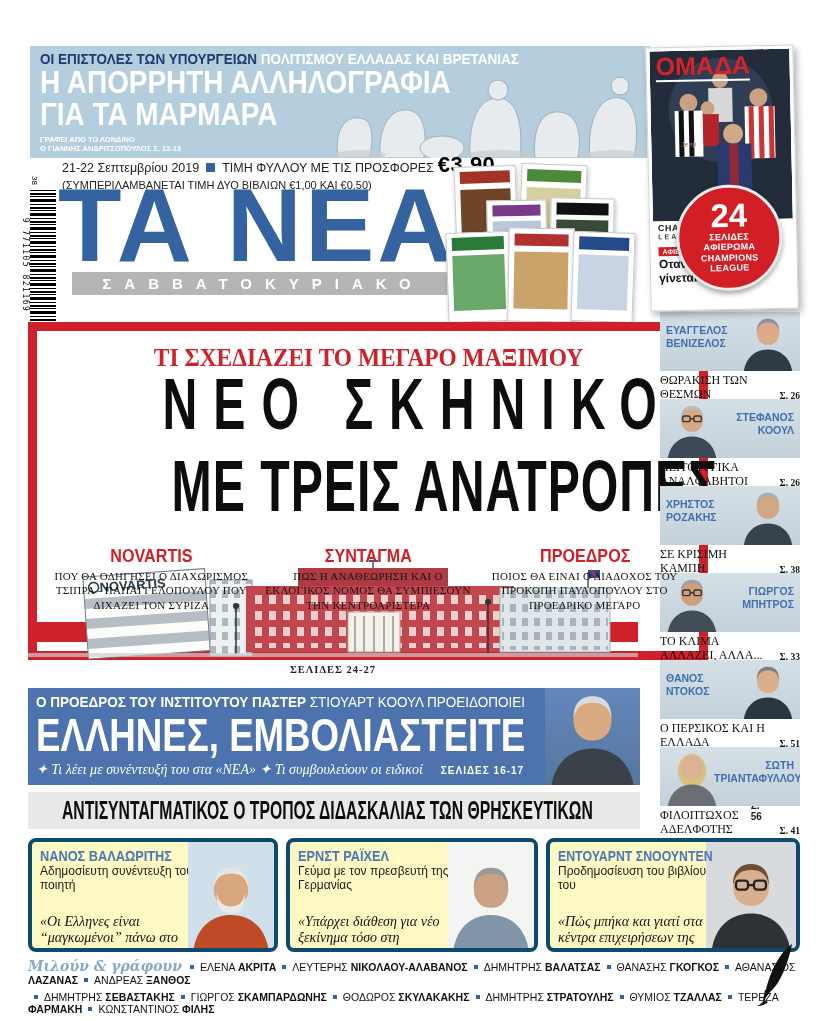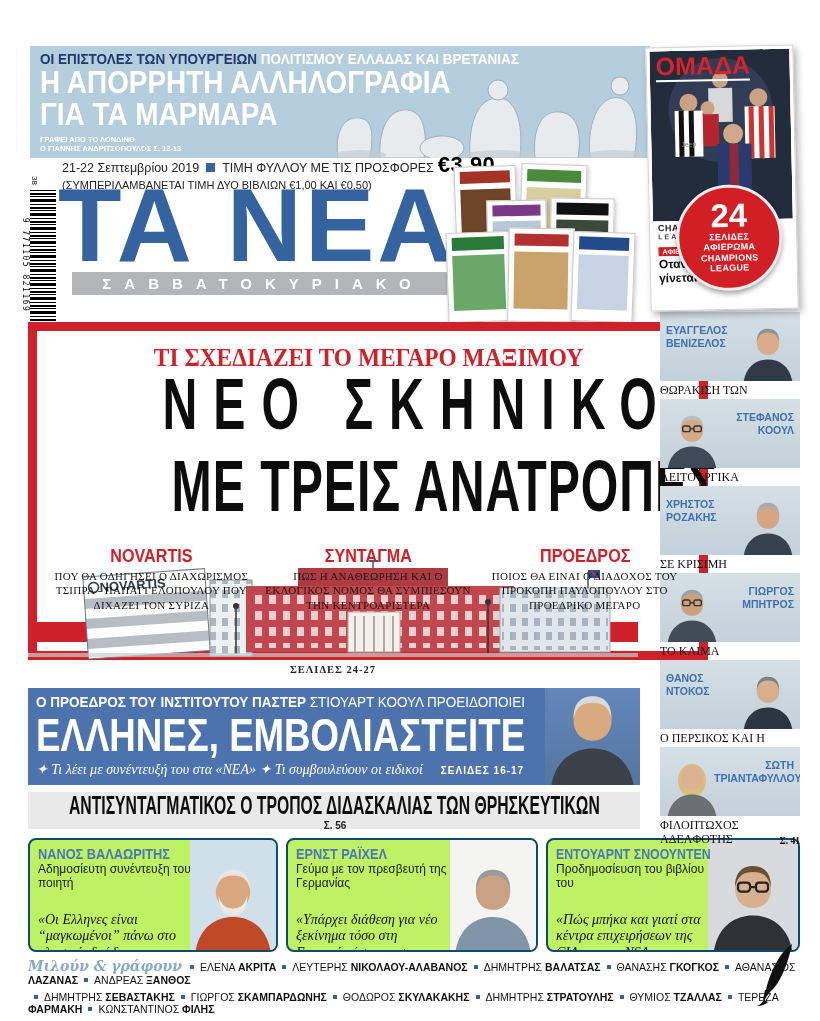--- a/index.html
+++ b/index.html
@@ -80,45 +80,45 @@
   .vb-kicker{position:absolute;left:8px;top:5px;font-size:15px;}
   .vb-kicker .cond{transform:scaleX(.9);}
   .vb-kicker b{font-weight:800;}
   .vb-headline{position:absolute;left:8px;top:23px;line-height:1;}
   .vb-headline .cond{font-size:47px;font-weight:800;transform:scaleX(.78);}
   .vb-sub{position:absolute;left:8px;bottom:7px;font-family:"Liberation Serif",serif;font-style:italic;font-size:14px;white-space:nowrap;}
   .vb-pages{font-family:"Liberation Sans",sans-serif;font-style:normal;font-weight:800;font-size:10px;letter-spacing:1px;margin-left:18px;}
 
   
   .religion-band{position:absolute;left:28px;top:792px;width:612px;height:37px;background:#e9e9e9;
-                 display:flex;align-items:center;justify-content:center;flex-direction:column;}
+                 display:flex;align-items:center;justify-content:center;}
   .rb-h .cond{font-size:25px;font-weight:800;color:#0d0d0d;transform:scaleX(.63);transform-origin:50% 50%;}
   .rb-page{font-size:10px;font-weight:700;color:#222;margin-left:2px;}
 
   
-  .bcard{position:absolute;top:838px;height:114px;background:#bef264;border:2px solid #0c4a6e;border-radius:8px;
+  .bcard{position:absolute;top:838px;height:114px;background:#fef9c3;border:4px solid #0c4a6e;border-radius:8px;
          box-sizing:border-box;padding:6px 8px;overflow:hidden;}
   .bc-photo{position:absolute;right:0;top:0;bottom:0;width:86px;}
   .bc-name{font-size:14.5px;font-weight:800;color:#4a78b5;}
   .bc-name .cond{transform:scaleX(.88);}
   .bc-sub{font-size:12px;color:#1a1a1a;margin-top:1px;width:156px;line-height:1.15;}
   .bc-quote{font-family:"Liberation Serif",serif;font-style:italic;font-size:14px;line-height:1.2;color:#101010;margin-top:21px;width:154px;}
   .bc-label{font-size:8.5px;font-weight:800;letter-spacing:1.2px;color:#333;margin-top:3px;}
 
   
   .footer{position:absolute;left:28px;top:958px;width:772px;font-size:10.5px;color:#111;}
   .f-line{margin-bottom:5px;}
   .f-lead{font-family:"DejaVu Serif",serif;font-style:italic;font-weight:700;font-size:14px;color:#88aac9;margin-right:2px;}
   .nsep{display:inline-block;width:4px;height:4px;background:#35639f;margin:0 6px 2px 6px;vertical-align:middle;}
   .wname b{font-weight:800;}
   .quill{position:absolute;left:752px;top:942px;width:46px;height:66px;}
 
   
   .sb-entry{position:absolute;left:660px;width:140px;height:82px;}
-  .sb-photo{position:relative;height:69px;background:linear-gradient(180deg,#d5dfe6,#c3d1da);overflow:hidden;}
+  .sb-photo{position:relative;height:59px;background:linear-gradient(180deg,#d5dfe6,#c3d1da);overflow:hidden;}
   .sb-name{position:absolute;top:12px;width:80px;font-size:10.5px;font-weight:800;color:#3f6fae;line-height:1.2;z-index:2;}
   .sb-name.nl{left:6px;text-align:left;}
   .sb-name.nr{right:6px;text-align:right;}
   .sb-av{position:absolute;bottom:0;width:76px;height:56px;z-index:1;}
   .sb-av.al{left:-6px;} .sb-av.ar{right:-6px;}
   .sb-title{position:relative;margin-top:3px;font-family:"Liberation Serif",serif;font-size:12px;line-height:1.15;color:#111;
             padding-right:32px;min-height:22px;}
   .sb-page{position:absolute;right:0;bottom:0;font-size:9.5px;font-weight:800;color:#111;}
 
   .avatar svg{width:100%;height:100%;}

